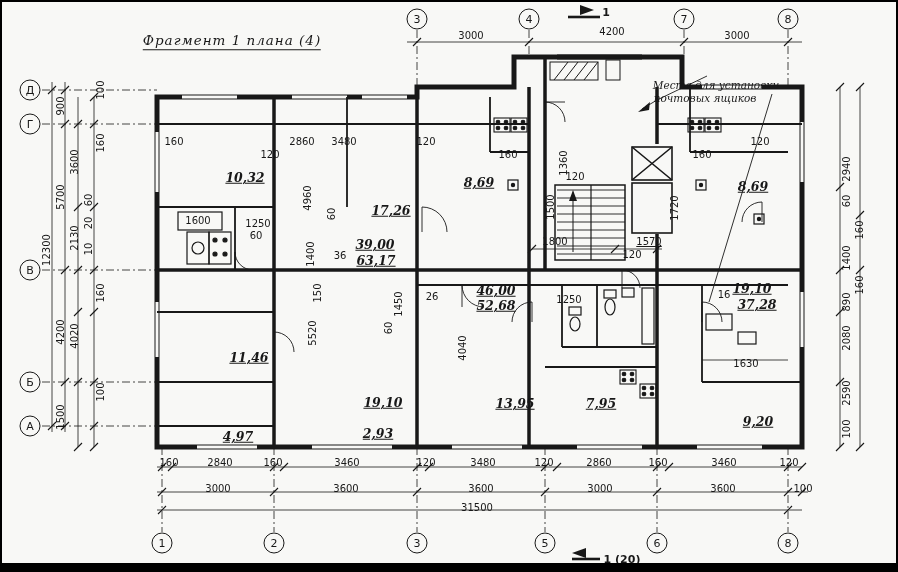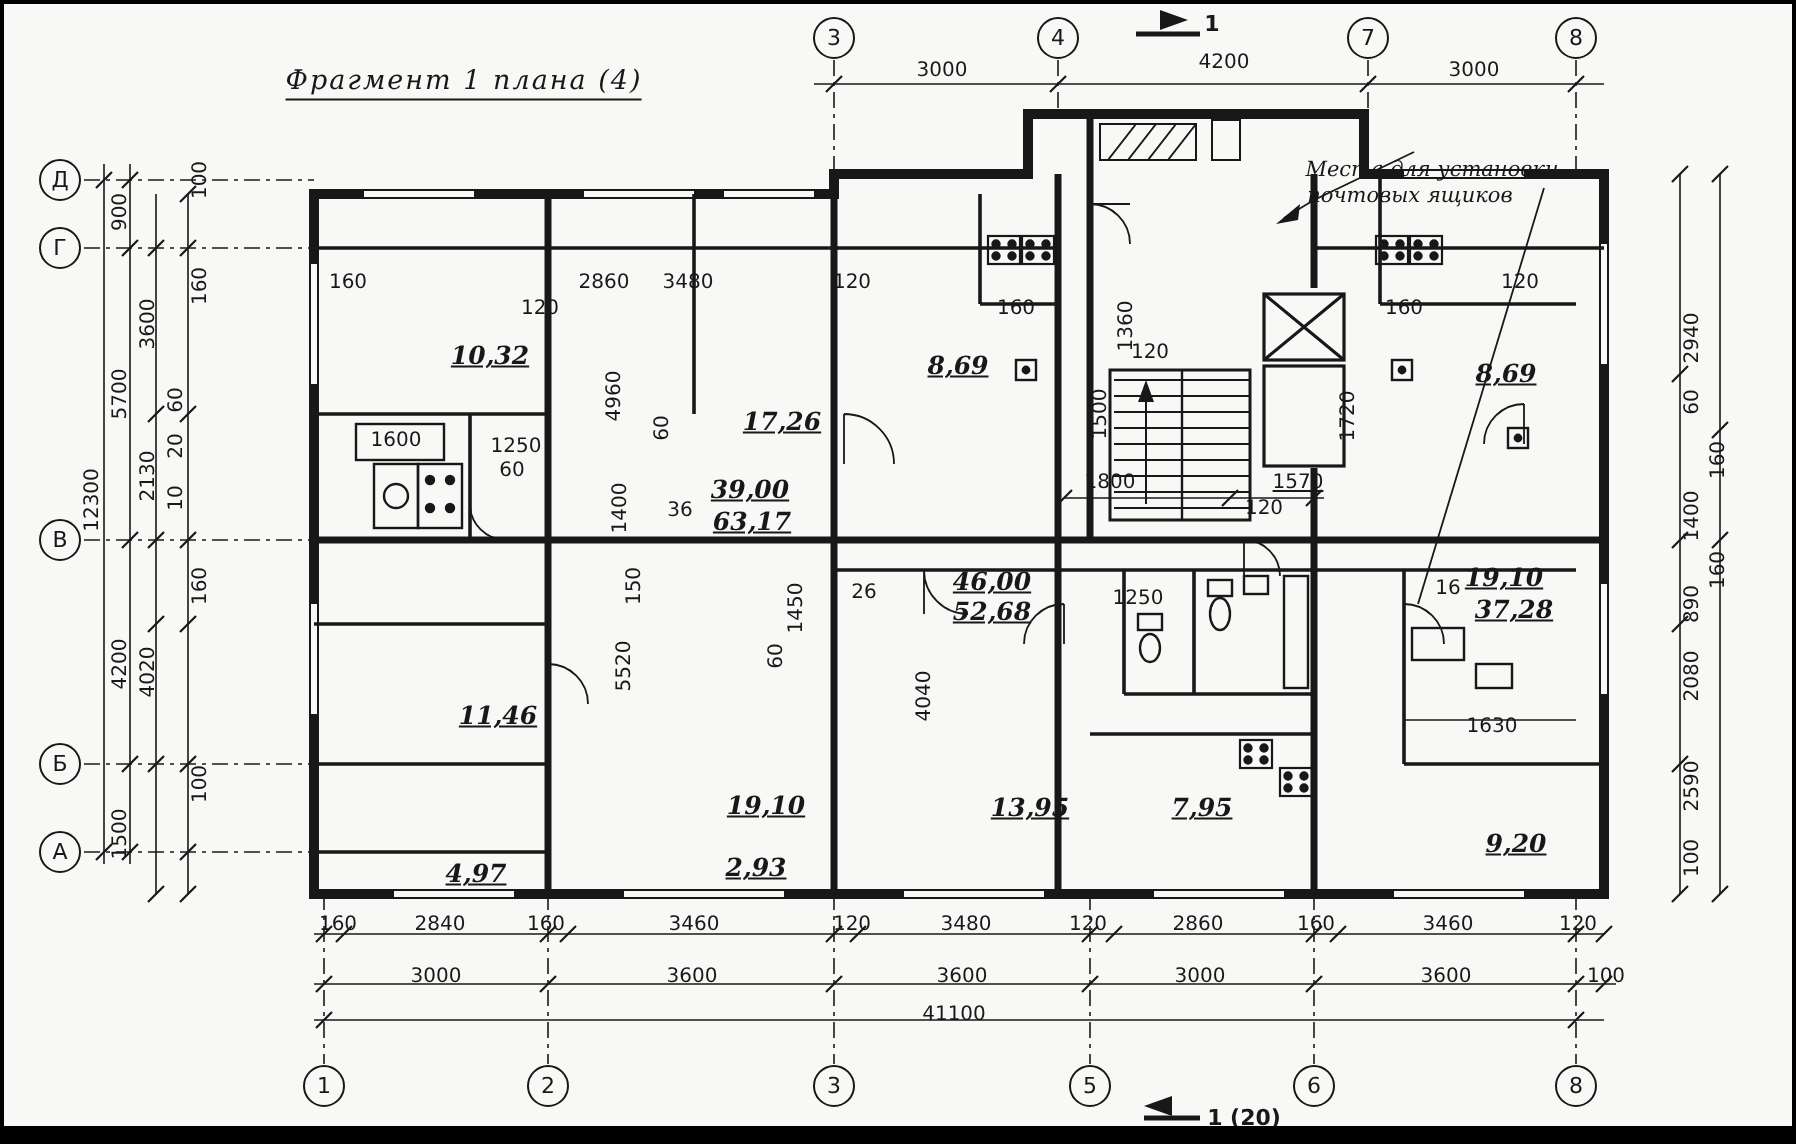--- a/index.html
+++ b/index.html
@@ -326,21 +326,21 @@
       <span class="lbl k-dim" style="left: 597px; top: 461px;">2860</span>
       <span class="lbl k-dim" style="left: 656px; top: 461px;">160</span>
       <span class="lbl k-dim" style="left: 722px; top: 461px;">3460</span>
       <span class="lbl k-dim" style="left: 787px; top: 461px;">120</span>
       <span class="lbl k-dim" style="left: 216px; top: 487px;">3000</span>
       <span class="lbl k-dim" style="left: 344px; top: 487px;">3600</span>
       <span class="lbl k-dim" style="left: 479px; top: 487px;">3600</span>
       <span class="lbl k-dim" style="left: 598px; top: 487px;">3000</span>
       <span class="lbl k-dim" style="left: 721px; top: 487px;">3600</span>
       <span class="lbl k-dim" style="left: 801px; top: 487px;">100</span>
-      <span class="lbl k-dim" style="left: 475px; top: 506px;">41100</span>
+      <span class="lbl k-dim" style="left: 475px; top: 506px;">31500</span>
     </div>
 
   <div id="axis-layer">
       <div class="axis-circle" style="left: 415px; top: 17px;">3</div>
       <div class="axis-circle" style="left: 527px; top: 17px;">4</div>
       <div class="axis-circle" style="left: 682px; top: 17px;">7</div>
       <div class="axis-circle" style="left: 786px; top: 17px;">8</div>
       <div class="axis-circle" style="left: 160px; top: 541px;">1</div>
       <div class="axis-circle" style="left: 272px; top: 541px;">2</div>
       <div class="axis-circle" style="left: 415px; top: 541px;">3</div>

